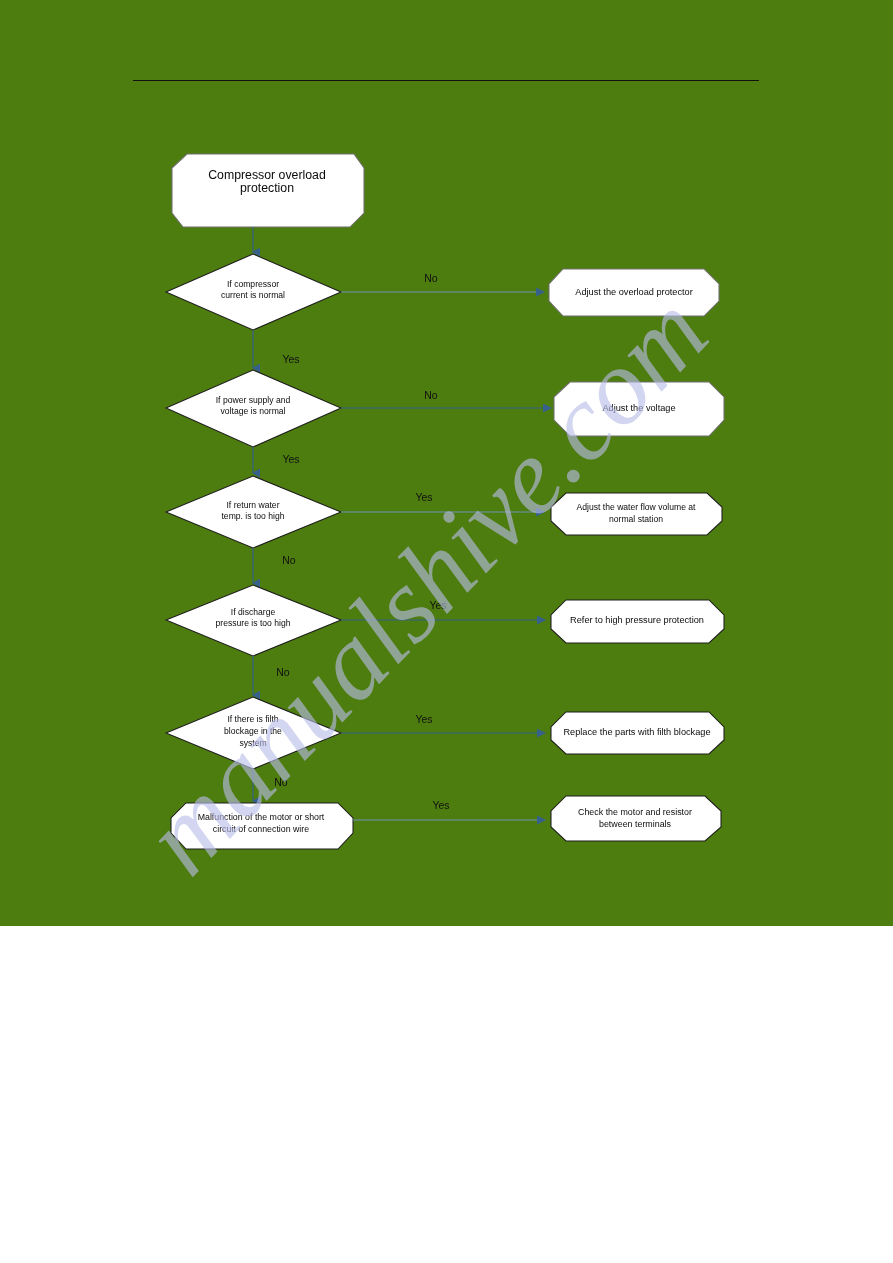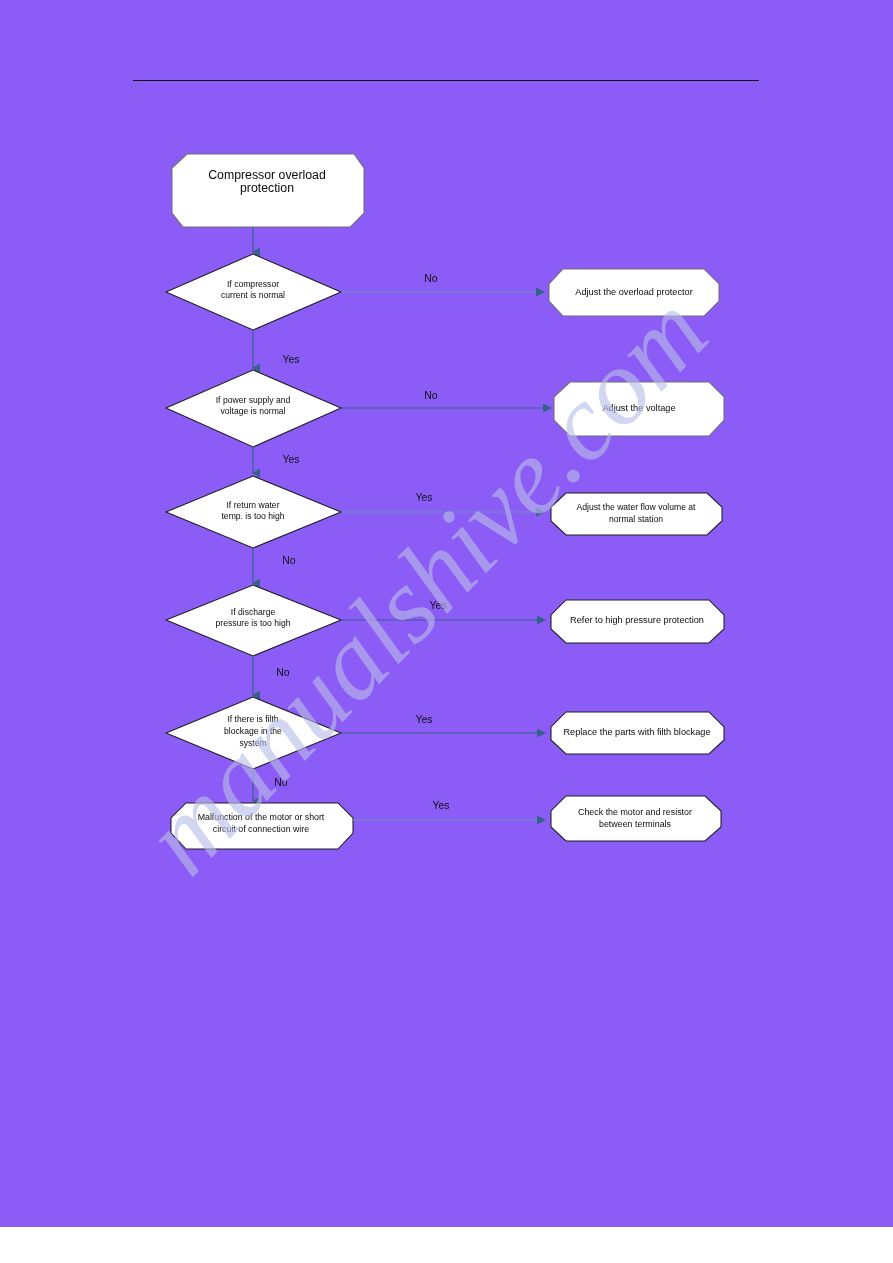--- a/index.html
+++ b/index.html
@@ -10,22 +10,22 @@
     width: 893px;
     height: 1263px;
     background: #ffffff;
     font-family: "Liberation Sans", sans-serif;
     position: relative;
     overflow: hidden;
   }
   #page {
     position: relative;
     width: 893px;
-    height: 1227px;
-    background: #8b5cf6;
+    height: 926px;
+    background: #4d7c0f;
   }
   #header-rule {
     position: absolute;
     left: 133px;
     top: 80px;
     width: 626px;
     height: 0;
     border-top: 1.6px solid #111111;
   }
   #watermark-layer {

